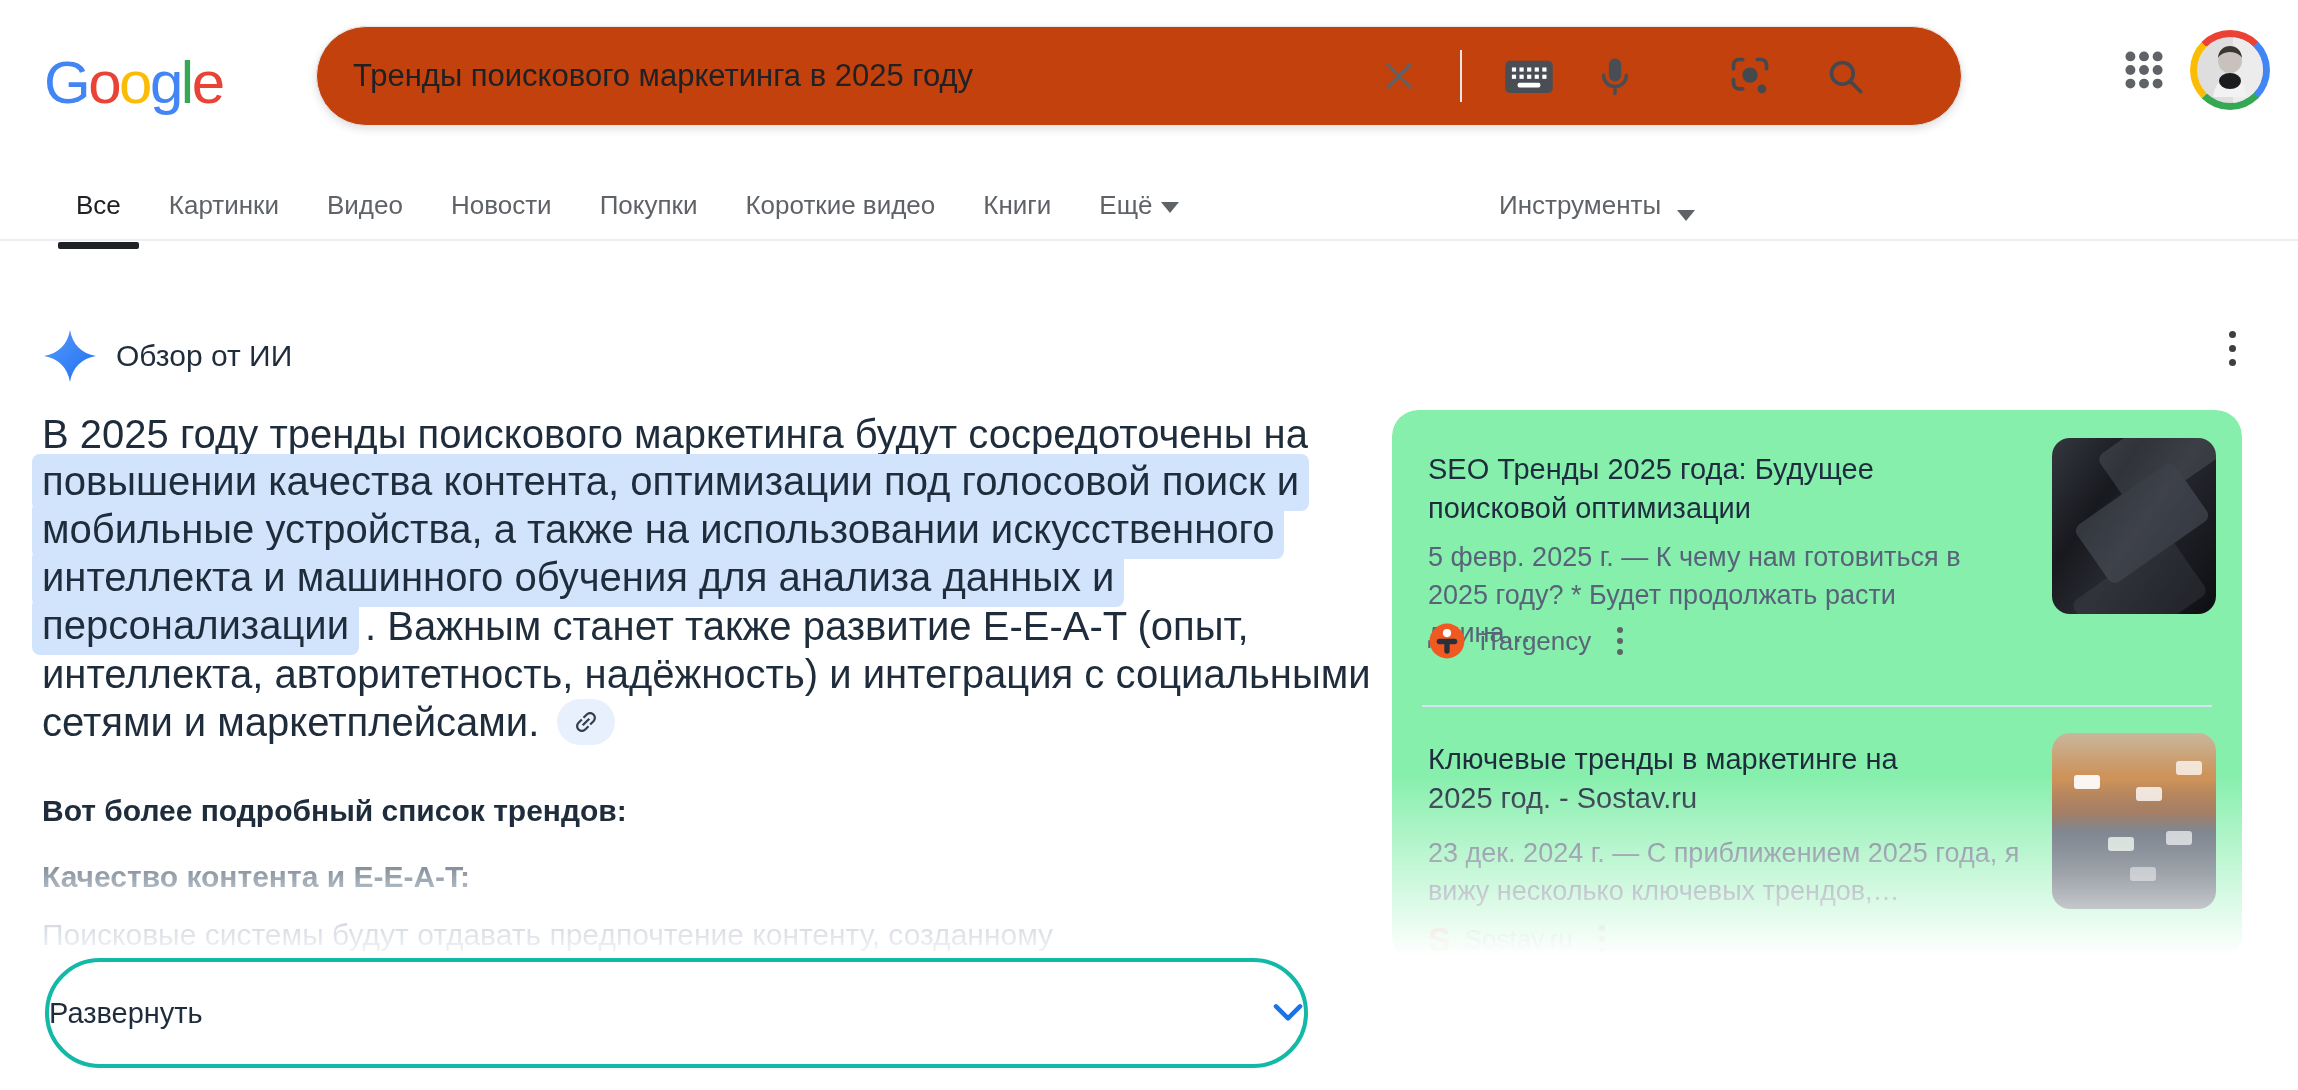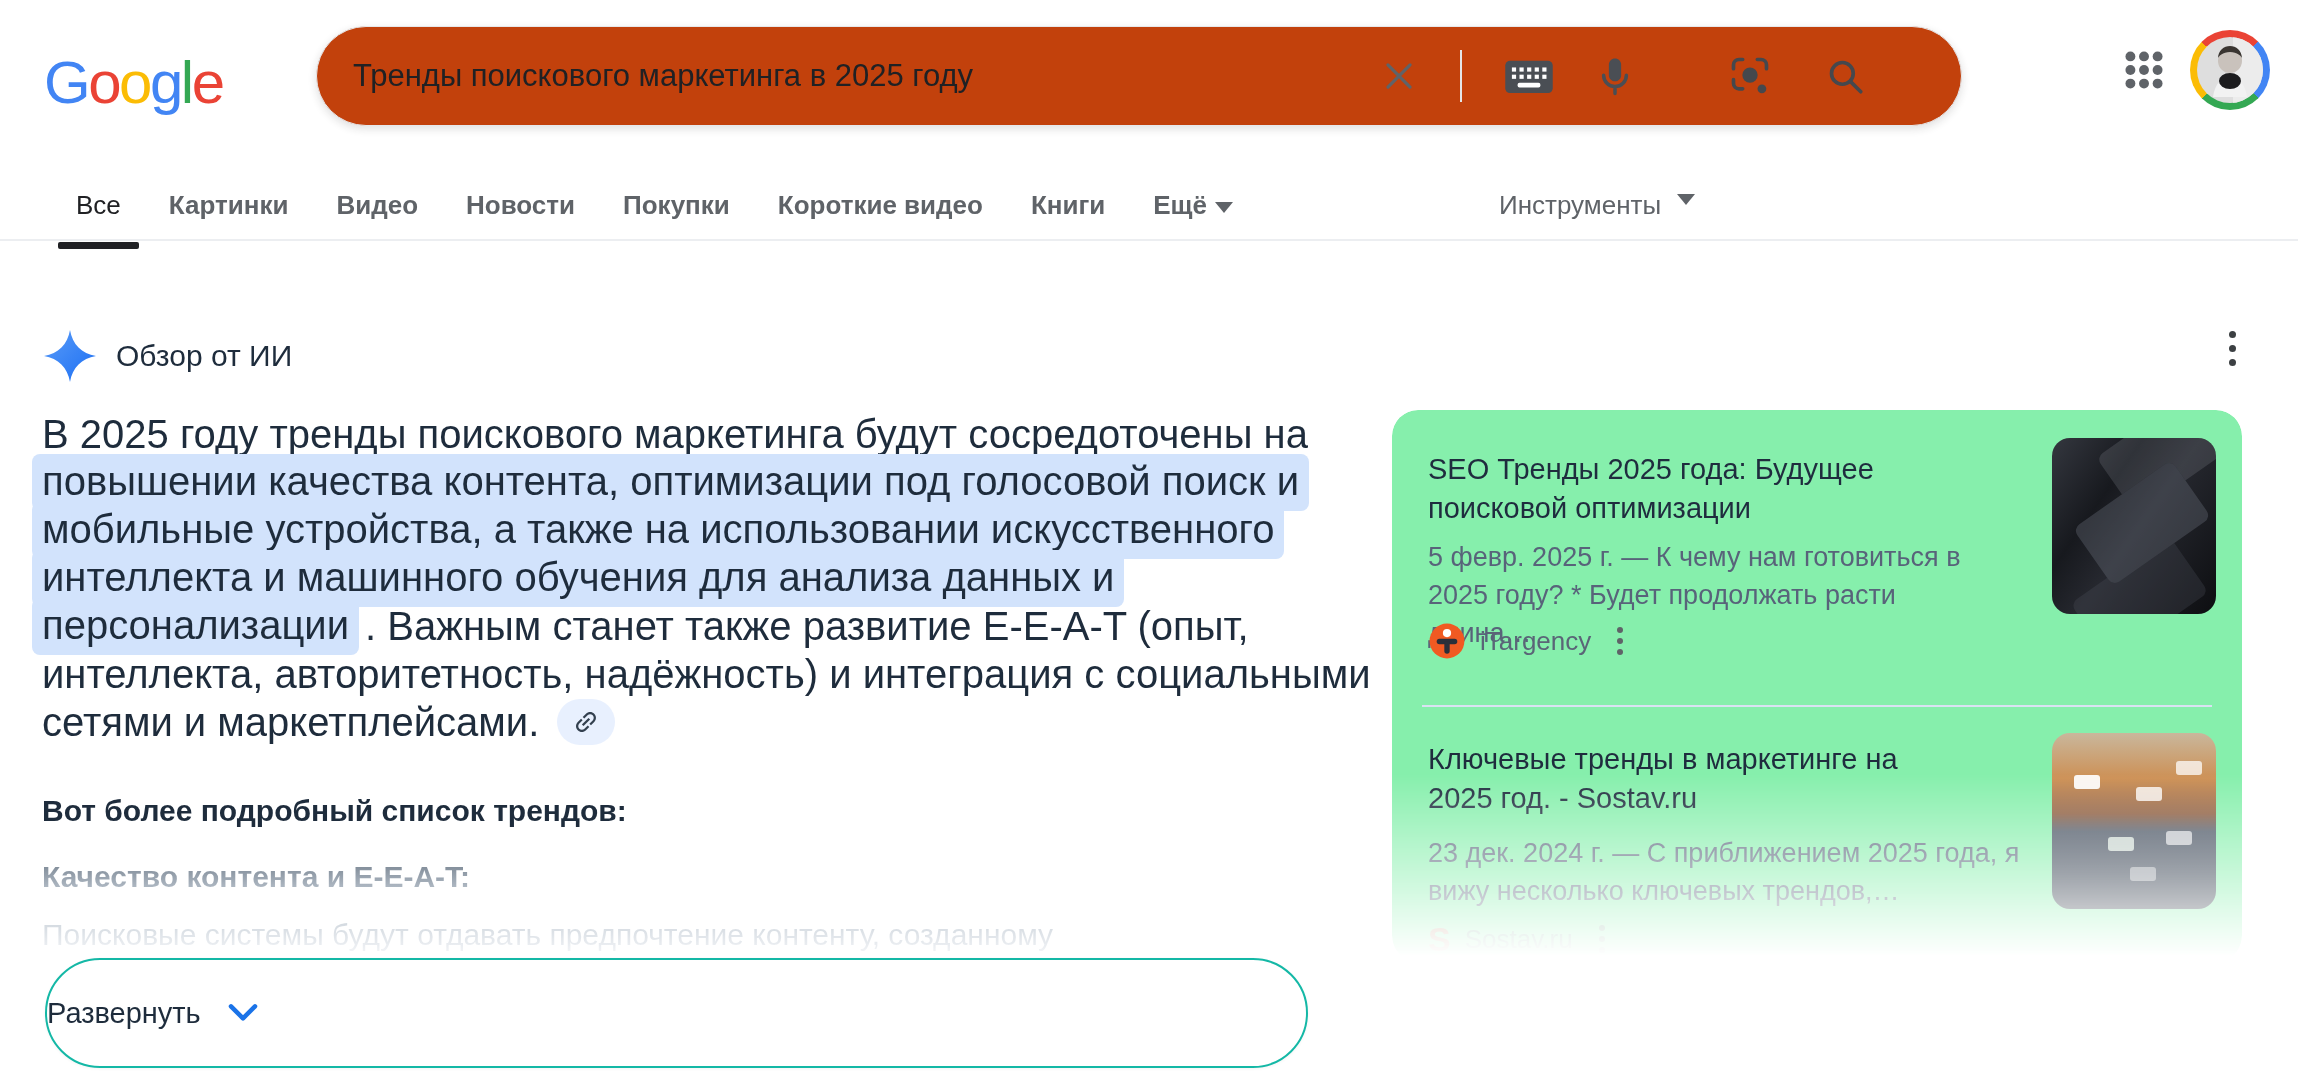--- a/index.html
+++ b/index.html
@@ -31,25 +31,25 @@
   .ic-lens { margin-right:52px; }
 
   .apps-btn { position:absolute; left:2116px; top:42px; width:56px; height:56px; display:flex; align-items:center; justify-content:center; cursor:pointer; }
   .avatar { position:absolute; left:2190px; top:30px; width:80px; height:80px; border-radius:50%;
     background:conic-gradient(from 315deg,#EA4335 0 25%,#4285F4 0 50%,#34A853 0 75%,#FBBC05 0 100%);
     display:flex; align-items:center; justify-content:center; cursor:pointer; }
   .avatar svg { border-radius:50%; }
 
   
   .tabs { position:absolute; left:76px; top:190px; display:flex; gap:48px; align-items:center; font-size:26px; color:#5f6368; }
-  .tab { cursor:pointer; display:flex; align-items:center; gap:8px; position:relative; padding-bottom:4px;font-weight:bold; }
+  .tab { cursor:pointer; display:flex; align-items:center; gap:8px; position:relative; padding-bottom:4px; }
   .tab.active { color:#202124; font-weight:500; }
   .tab.active::after { content:""; position:absolute; left:-18px; right:-18px; bottom:-24px; height:7px; background:#202124; border-radius:2px; }
   .caret { width:0; height:0; border-left:9px solid transparent; border-right:9px solid transparent; border-top:11px solid #5f6368; margin-top:4px; }
-  .tools { position:absolute; left:1499px; top:190px; display:flex; align-items:flex-start; gap:16px; font-size:26px; color:#5f6368; cursor:pointer; }
+  .tools { position:absolute; left:1499px; top:190px; display:flex; align-items:flex-end; gap:16px; font-size:26px; color:#5f6368; cursor:pointer; }
   .tabs-divider { position:absolute; left:0; top:239px; width:2298px; height:2px; background:#eceef1; }
 
   
   .ai-header { position:absolute; left:44px; top:330px; display:flex; align-items:center; gap:20px; }
   .ai-title { font-size:30px; font-weight:500; color:#1e2c3c; }
   .kebab { position:absolute; left:2212px; top:326px; width:40px; height:44px; display:flex; flex-direction:column; align-items:center; justify-content:center; gap:7px; cursor:pointer; }
   .kebab i { width:7px; height:7px; border-radius:50%; background:#3c4043; }
 
   .para { position:absolute; left:42px; top:410px; font-size:40px; color:#1e2c3c; }
   .pline { height:48px; display:flex; align-items:center; white-space:pre; }
@@ -58,22 +58,22 @@
 
   .list-intro { position:absolute; left:42px; top:794px; font-size:30px; font-weight:700; color:#1e2c3c; }
   .faded-h { position:absolute; left:42px; top:860px; font-size:30px; font-weight:700;
     background:linear-gradient(180deg,#76828f 0%,#bcc5cf 100%);
     -webkit-background-clip:text; background-clip:text; color:transparent; }
   .faded-t { position:absolute; left:42px; top:918px; font-size:30px;
     background:linear-gradient(180deg,#ced5dc 0%,#f1f3f6 100%);
     -webkit-background-clip:text; background-clip:text; color:transparent; }
 
   .expand-btn { position:absolute; left:45px; top:958px; width:1263px; height:110px;
-    background:#fff; border:2px solid #14b8a6; border-radius:56px;
-    display:flex; align-items:center; justify-content:flex-start; gap:26px;
+    background:#fff; border:4px solid #14b8a6; border-radius:56px;
+    display:flex; align-items:center; justify-content:space-between; gap:26px;
     font-size:29px; color:#1e2c3c; cursor:pointer; box-shadow:0 1px 3px rgba(60,64,67,.06); }
 
   
   .sources { position:absolute; left:1392px; top:410px; width:850px; height:552px;
     background:#86efac; border-radius:26px; overflow:hidden;
     -webkit-mask-image:linear-gradient(180deg,#000 0%,#000 66%,rgba(0,0,0,0) 99%);
             mask-image:linear-gradient(180deg,#000 0%,#000 66%,rgba(0,0,0,0) 99%); }
   .c-title { position:absolute; left:36px; width:540px; font-size:29px; line-height:39px; color:#1f2c3e; cursor:pointer; }
   .c-snip { position:absolute; left:36px; font-size:27px; line-height:38px; color:#58637a; }
   .c-src { position:absolute; left:36px; display:flex; align-items:center; gap:14px; cursor:pointer; }

